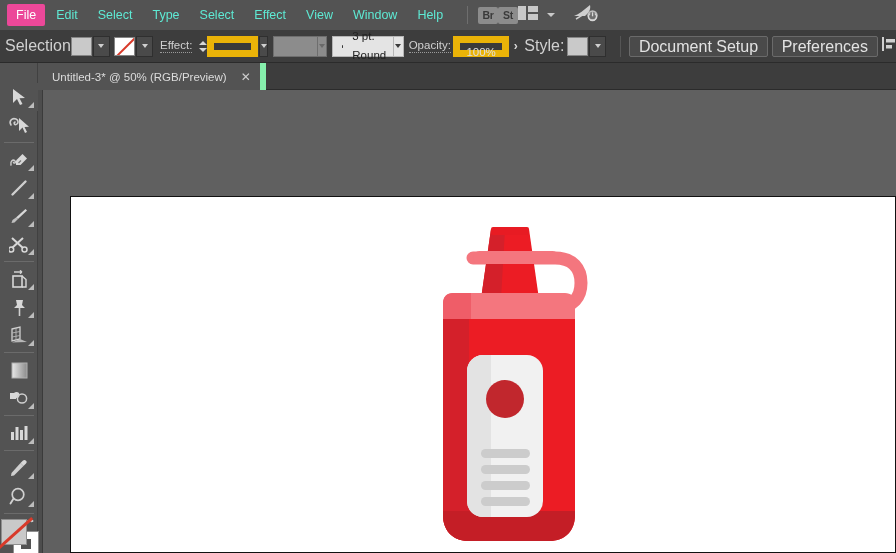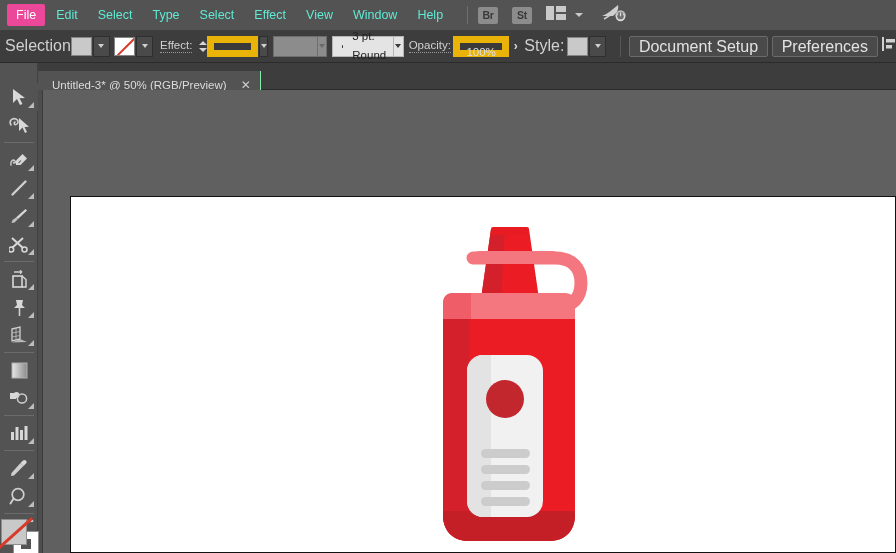--- a/index.html
+++ b/index.html
@@ -25,21 +25,21 @@
     border-radius: 2px; cursor: default;
     white-space: nowrap;
   }
   .menu-item.active { background: #ec4899; color:#ffffff; }
   .menu-sep {
     width:1px; height:18px; background:#6e6e6e; margin: 0 10px 0 14px;
   }
   .sq-btn {
     width:20px; height:17px; background:#8c8c8c; color:#3a3a3a;
     font-size:10.5px; font-weight:bold; text-align:center; line-height:17px;
-    border-radius:2px; margin-right:14px; letter-spacing:-0.2px;
+    border-radius:2px; letter-spacing:-0.2px;
   }
   .ws-switch { display:flex; align-items:center; margin-right:6px; }
   .chev-down {
     width:0;height:0;border-left:4px solid transparent;border-right:4px solid transparent;
     border-top:4px solid #c9c9c9; margin-left:9px;
   }
   .rocket { margin-left:12px; }
 
   
   #controlbar {
@@ -105,22 +105,22 @@
     color:#e2e2e2; font-size:16px; padding:0 9px; line-height:19px;
     white-space:nowrap;
   }
 
   
   #tabbar {
     position:absolute; left:0; top:63px; width:896px; height:27px;
     background:#3d3d3d; border-bottom:1px solid #2b2b2b;
   }
   #doc-tab {
-    position:absolute; left:38px; top:8px; height:27px;
-    background:#535353; border-right:1px solid #86efac;
+    position:absolute; left:38px; top:0; height:27px;
+    background:#535353; border-right:6px solid #86efac;
     display:flex; align-items:center; padding:0 9px 0 14px;
   }
   #doc-tab .tab-title { color:#dcdcdc; font-size:11.5px; white-space:nowrap; }
   #doc-tab .tab-close { color:#cfcfcf; font-size:12px; margin-left:14px; line-height:1; }
 
   
   #toolpanel {
     position:absolute; left:0; top:63px; width:38px; height:490px;
     background:#535353; border-right:1px solid #414141;
     z-index:5;

